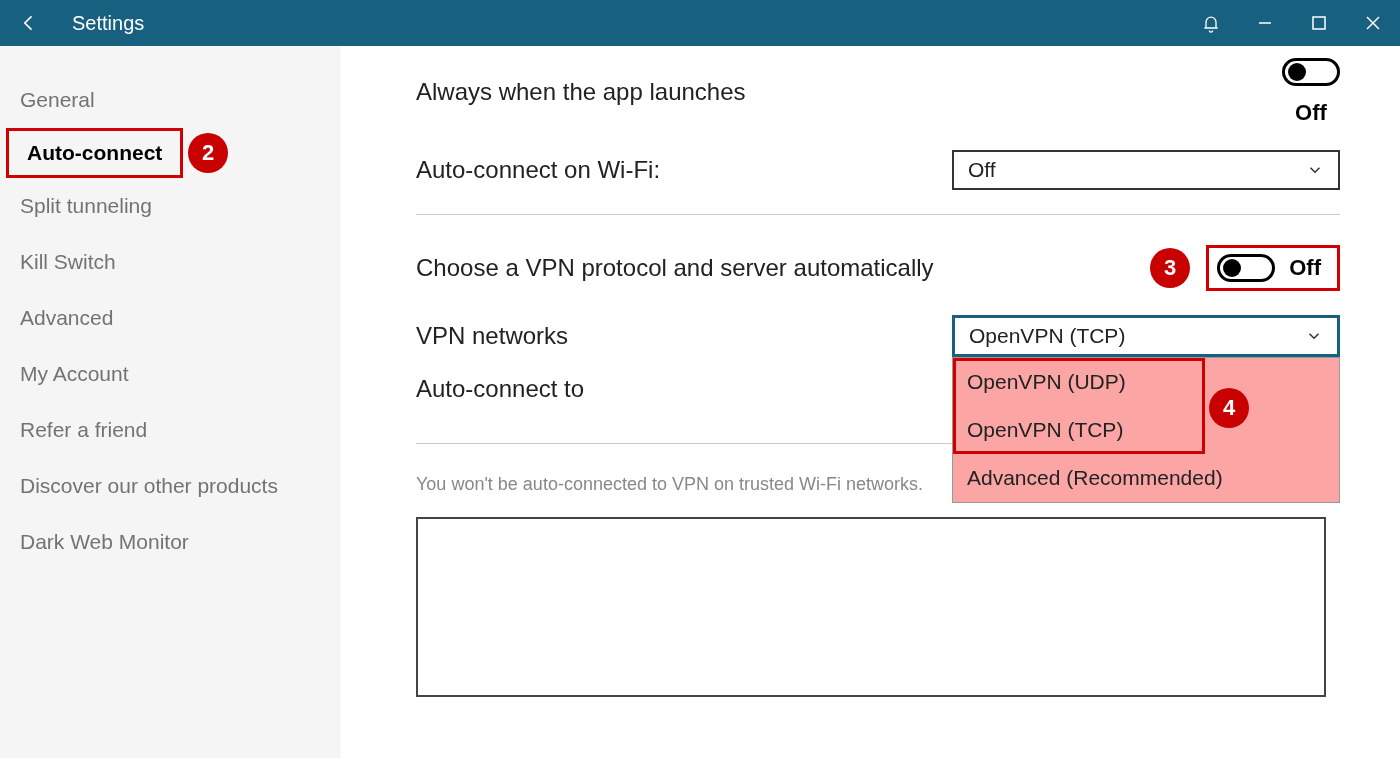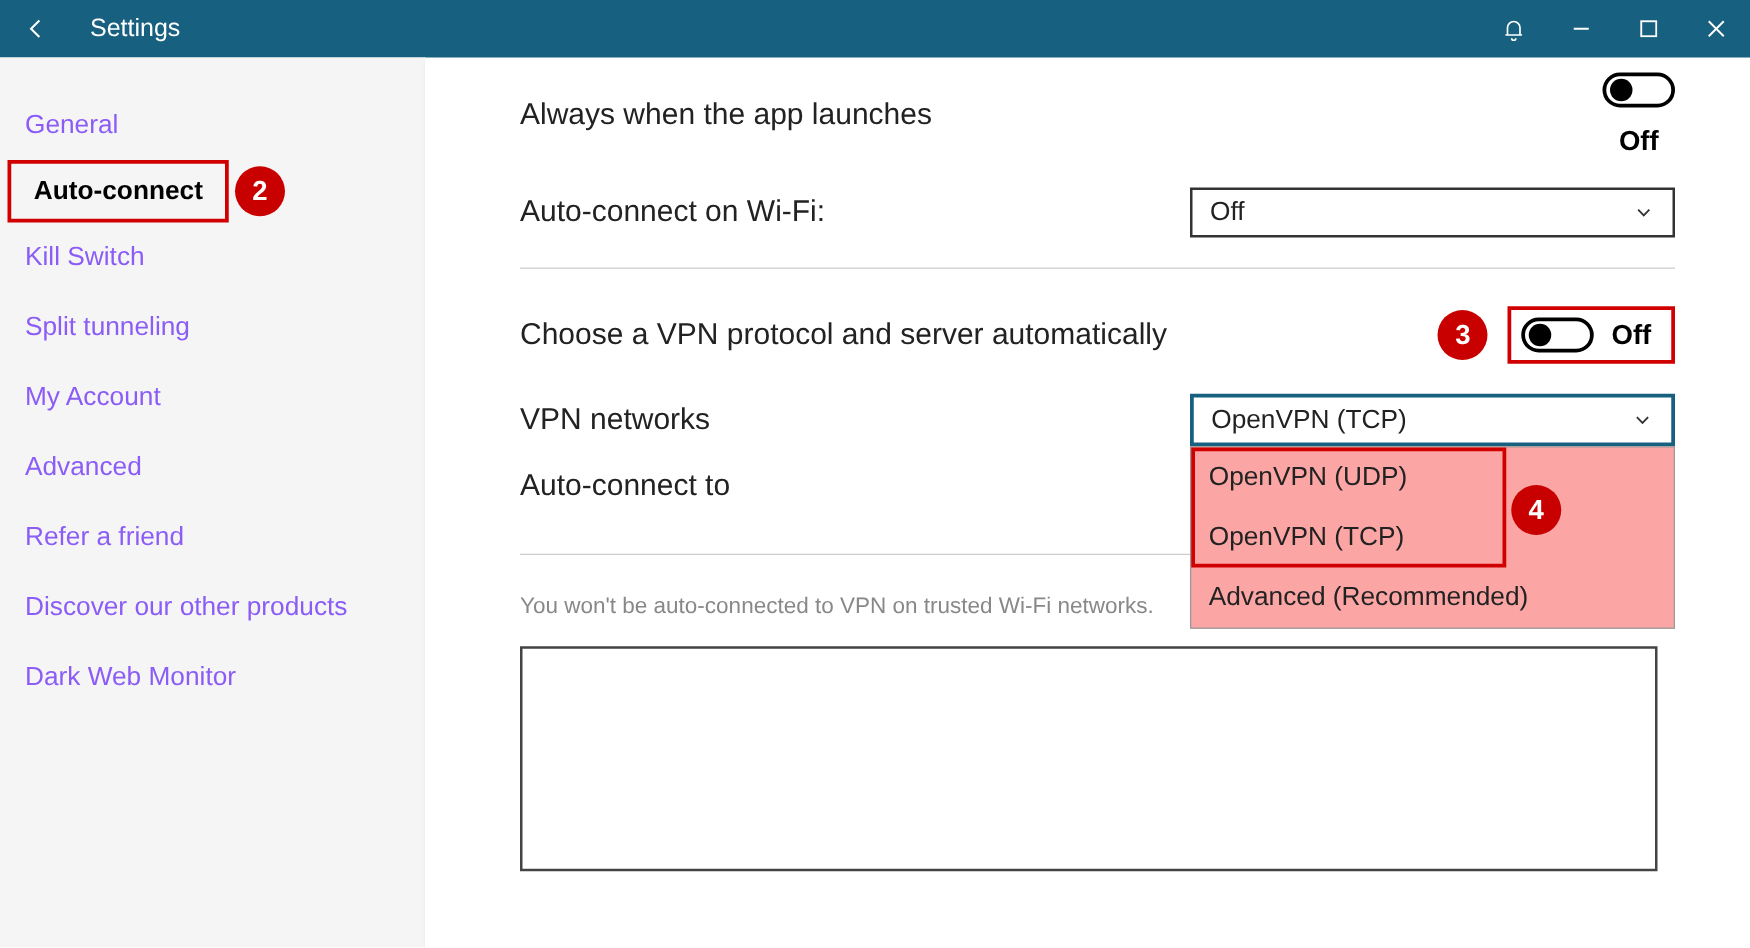--- a/index.html
+++ b/index.html
@@ -27,21 +27,21 @@
   .body { display:flex; height: calc(758px - 46px); }
   .sidebar {
     width: 340px;
     background: #f5f5f5;
     border-right: 1px solid #f0f0f0;
     padding-top: 26px;
   }
   .side-item {
     padding: 16px 20px;
     font-size: 21px;
-    color: #8b5cf6;
+    color: #737373;
     cursor:pointer;
     display:inline-block;
   }
   .side-row { position:relative; }
   .side-item.active {
     border: 3px solid #d00000;
     font-weight:700;
     color:#000;
     padding: 10px 18px;
     margin-left:6px;
@@ -153,24 +153,24 @@
   </div>
 </div>
 
 <div class="body">
   <div class="sidebar">
     <div class="side-row"><span class="side-item">General</span></div>
     <div class="side-row">
       <span class="side-item active">Auto-connect</span>
       <span class="annot-badge" style="left:188px;">2</span>
     </div>
+    <div class="side-row"><span class="side-item">Split tunneling</span></div>
     <div class="side-row"><span class="side-item">Kill Switch</span></div>
-    <div class="side-row"><span class="side-item">Split tunneling</span></div>
+    <div class="side-row"><span class="side-item">Advanced</span></div>
     <div class="side-row"><span class="side-item">My Account</span></div>
-    <div class="side-row"><span class="side-item">Advanced</span></div>
     <div class="side-row"><span class="side-item">Refer a friend</span></div>
     <div class="side-row"><span class="side-item">Discover our other products</span></div>
     <div class="side-row"><span class="side-item">Dark Web Monitor</span></div>
   </div>
 
   <div class="main">
 
     <div class="row">
       <div class="label">Always when the app launches</div>
       <div class="right-group">

